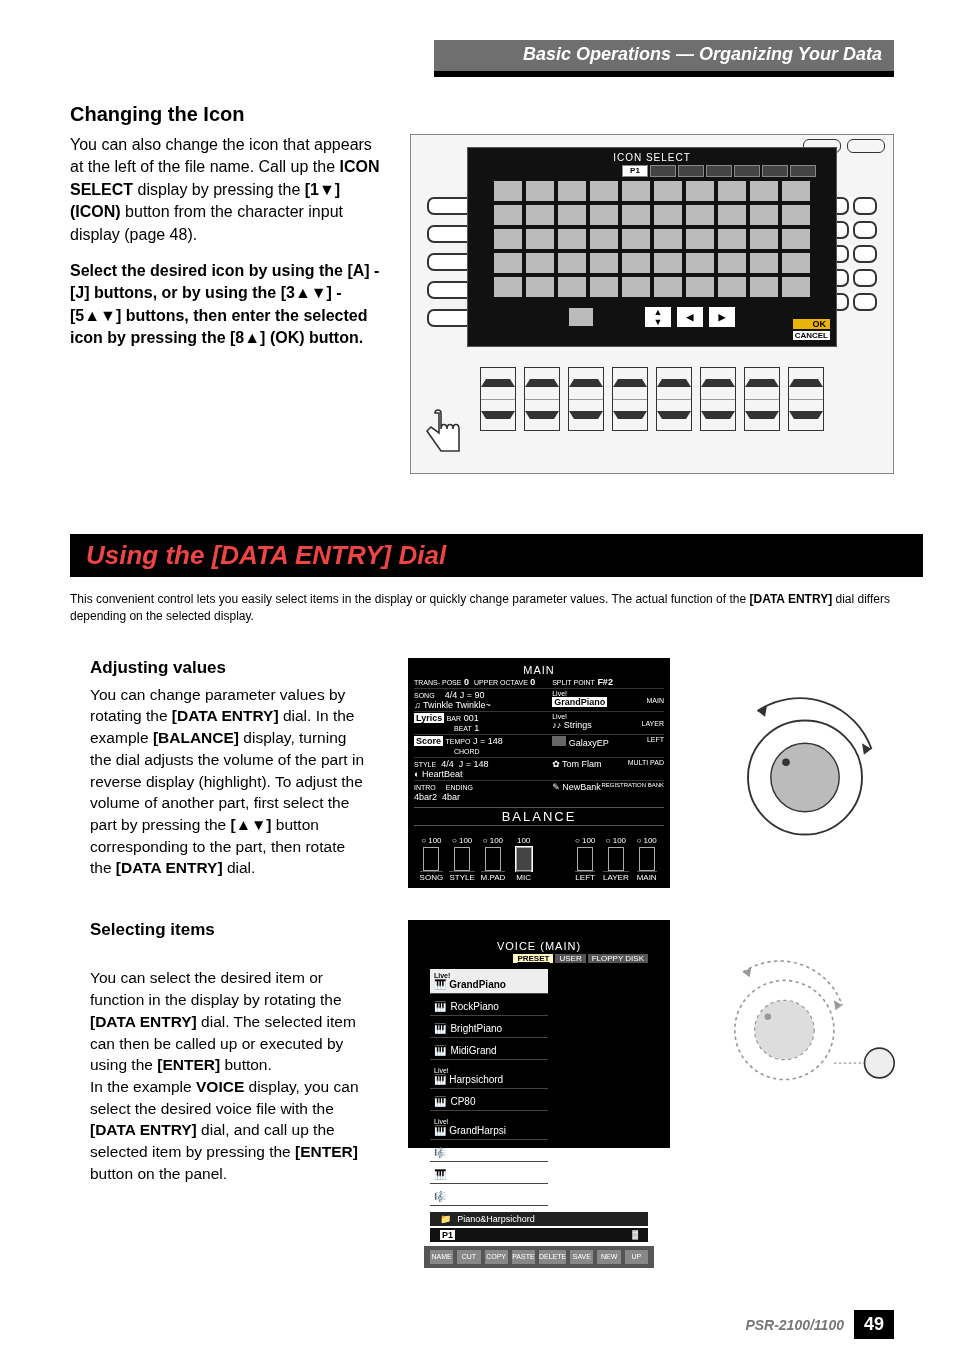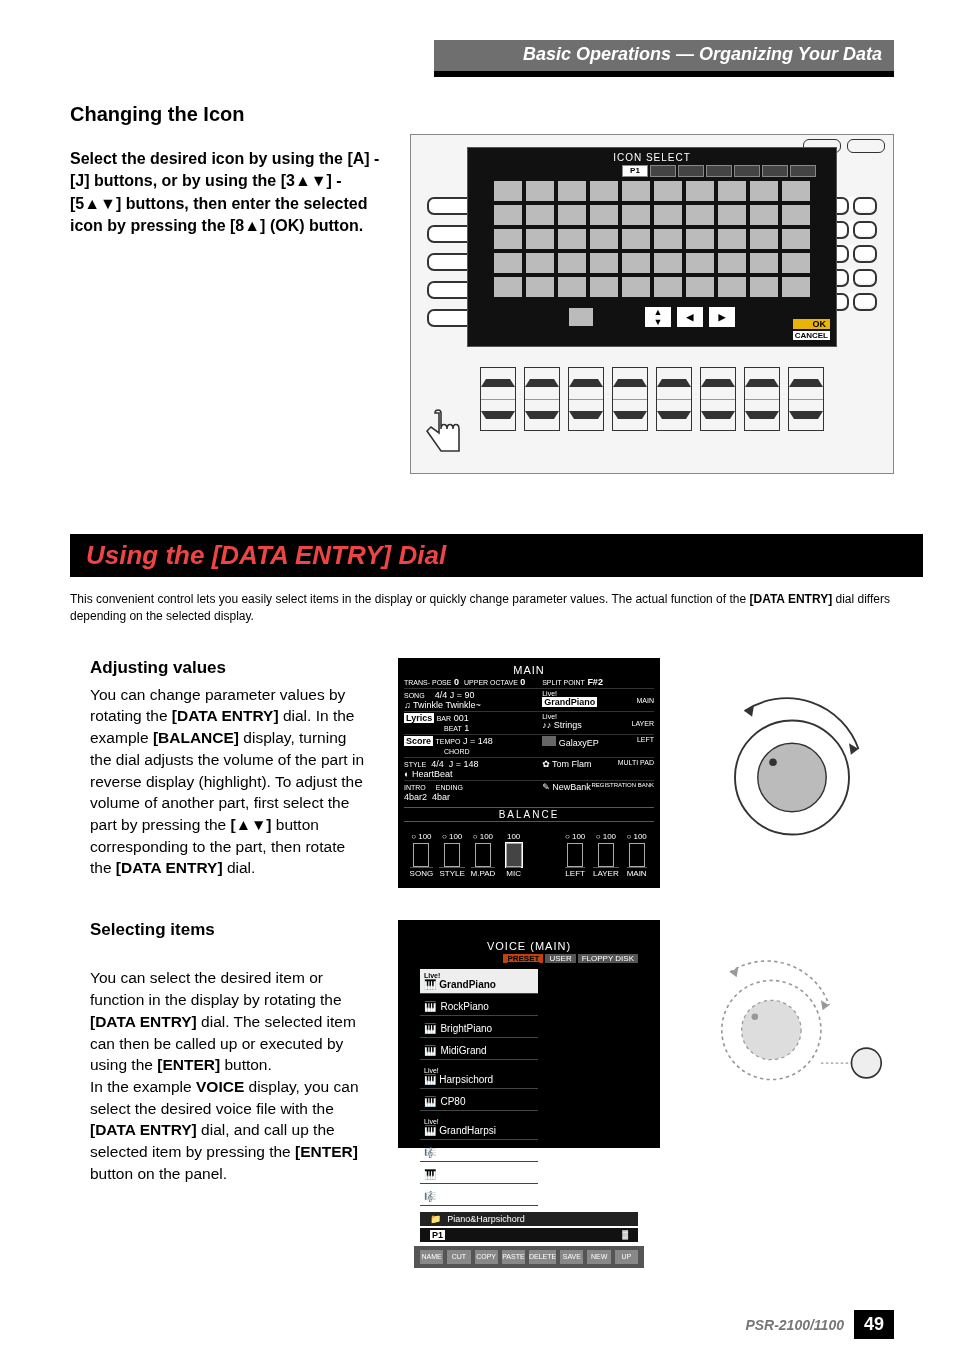--- a/index.html
+++ b/index.html
@@ -148,51 +148,51 @@
     background:#000; color:#ef4444;
     font-style:italic; font-weight:700;
     font-size:26px;
     padding:6px 16px;
     margin-top:60px;
     width:821px;
   }
   .intro {
     font-size:12px; line-height:1.45; margin-top:14px; max-width:820px;
   }
-  .subsec { margin-top:32px; display:flex; gap:30px; align-items:flex-start; }
+  .subsec { margin-top:32px; display:flex; gap:40px; align-items:flex-start; }
   .sub-col { flex:0 0 278px; padding-left:20px; }
   .sub-h3 { font-weight:700; font-size:17px; margin:0 0 6px; }
   .sub-body { font-size:15.5px; line-height:1.4; }
 
   .lcd2 {
     width: 262px; height:230px; background:#000; color:#fff;
     font-size:10px; padding:6px; box-sizing:border-box; position:relative;
     flex:0 0 262px;
   }
   .lcd2-title { text-align:center; font-size:11px; letter-spacing:1px; }
   .lcd2-row { display:flex; font-size:9px; padding:1px 0; border-bottom:1px solid #333; }
   .lcd2-row > div:first-child { flex:1.2; }
   .lcd2-row > div:last-child { flex:1; text-align:left; padding-left:4px; }
   .hl { background:#fff; color:#000; padding:0 2px; font-weight:bold; display:inline-block; }
-  .balance-bar { text-align:center; border-top:1px solid #555; border-bottom:1px solid #555; padding:1px 0; margin-top:4px; letter-spacing:2px; font-size:10px; }
+  .balance-bar { text-align:center; border-top:1px solid #555; border-bottom:1px solid #555; padding:1px 0; margin-top:4px; letter-spacing:2px; font-size:13px; }
   .levels { display:flex; justify-content:space-between; padding:2px 4px; font-size:8px; gap:4px;margin-top:8px; }
   .lev { display:flex; flex-direction:column; align-items:center; flex:1; }
   .lev-bar { width:14px; height:22px; border:1px solid #aaa; margin-top:2px; }
   .lev-bar.hl-bar { background:#444; outline:1px solid #fff; }
   .lev-lbl { border-top:1px solid #555; padding-top:1px; font-size:8px; }
 
   .lcd3 {
     width:262px; height:228px; background:#000; color:#fff;
     font-size:10px; padding:16px; box-sizing:border-box; position:relative;
     flex:0 0 262px;
   }
   .lcd3-title { text-align:center; font-size:11px; letter-spacing:1px; padding-top:4px; }
   .lcd3-tabs { display:flex; justify-content:flex-end; gap:2px; padding:2px 6px; }
   .lcd3-tab { background:#555; font-size:8px; padding:0 4px; }
-  .lcd3-tab.active { background:#c2410c; color:#000; font-weight:bold;text-decoration:underline; }
+  .lcd3-tab.active { background:#fef9c3; color:#000; font-weight:bold;text-decoration:underline; }
   .lcd3-list { display:flex; flex-wrap:wrap; padding:4px 6px; gap:4px 6px; }
   .lcd3-item {
     width:118px; box-sizing:border-box;
     padding:3px 4px; font-size:10px; border-bottom:1px solid #444;
     display:flex; align-items:center; gap:4px;
   }
   .lcd3-item.sel { background:#eee; color:#000; font-weight:bold; }
   .cat-bar { background:#222; padding:2px 10px; font-size:9px; display:flex; align-items:center; gap:6px; margin:2px 6px 0; }
   .lcd3-bottom { background:#555; margin:4px 0 0; padding:4px 6px; display:flex; gap:4px; }
   .lcd3-bottom div { flex:1; height:14px; background:#888; font-size:7px; display:flex; align-items:center; justify-content:center; }
@@ -223,20 +223,23 @@
 
   <div class="header-bar">
     <div class="header-bar-gray">Basic Operations — Organizing Your Data</div>
     <div class="header-bar-black"></div>
   </div>
 
   <div class="h2">Changing the Icon</div>
 
   <div class="section1">
     <div class="col1">
+      <div class="body-text">
+        <span>You can also change the icon that appears at the left of the file name. Call up the </span><span class="bold">ICON SELECT</span><span> display by pressing the </span><span class="bold">[1▼] (ICON)</span><span> button from the character input display (page 48).</span>
+      </div>
       <div class="body-text bold" style="margin-top:14px;">
         <span>Select the desired icon by using the [A] - [J] buttons, or by using the [3</span>▲▼<span>] - [5</span>▲▼<span>] buttons, then enter the selected icon by pressing the [8</span>▲<span>] (OK) button.</span>
       </div>
     </div>
 
     <div class="device-illustration">
       <div class="top-tiny">
           <div></div>
           <div></div>
         </div>

